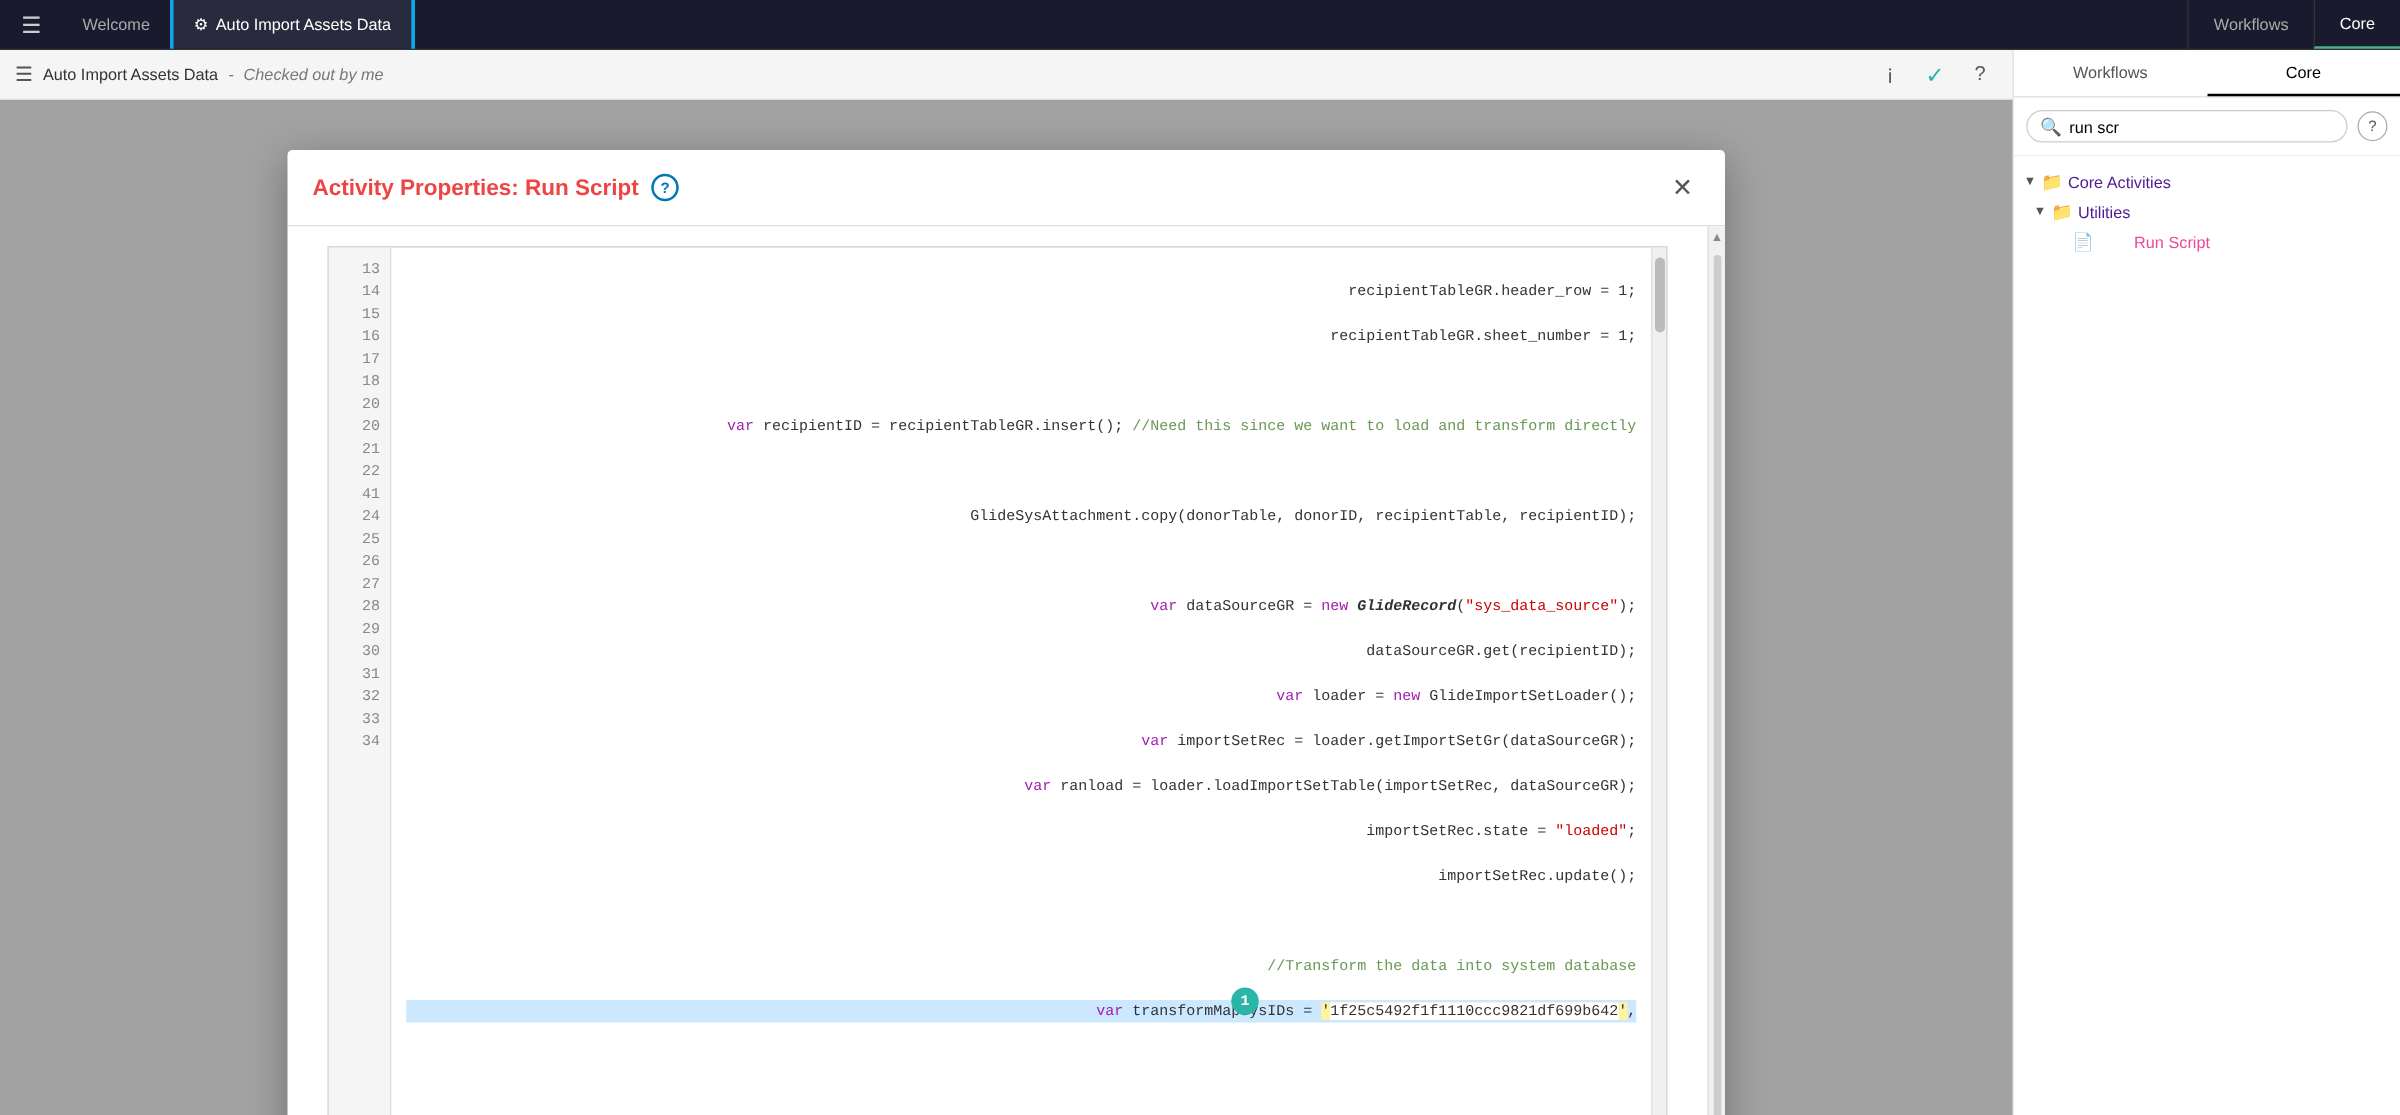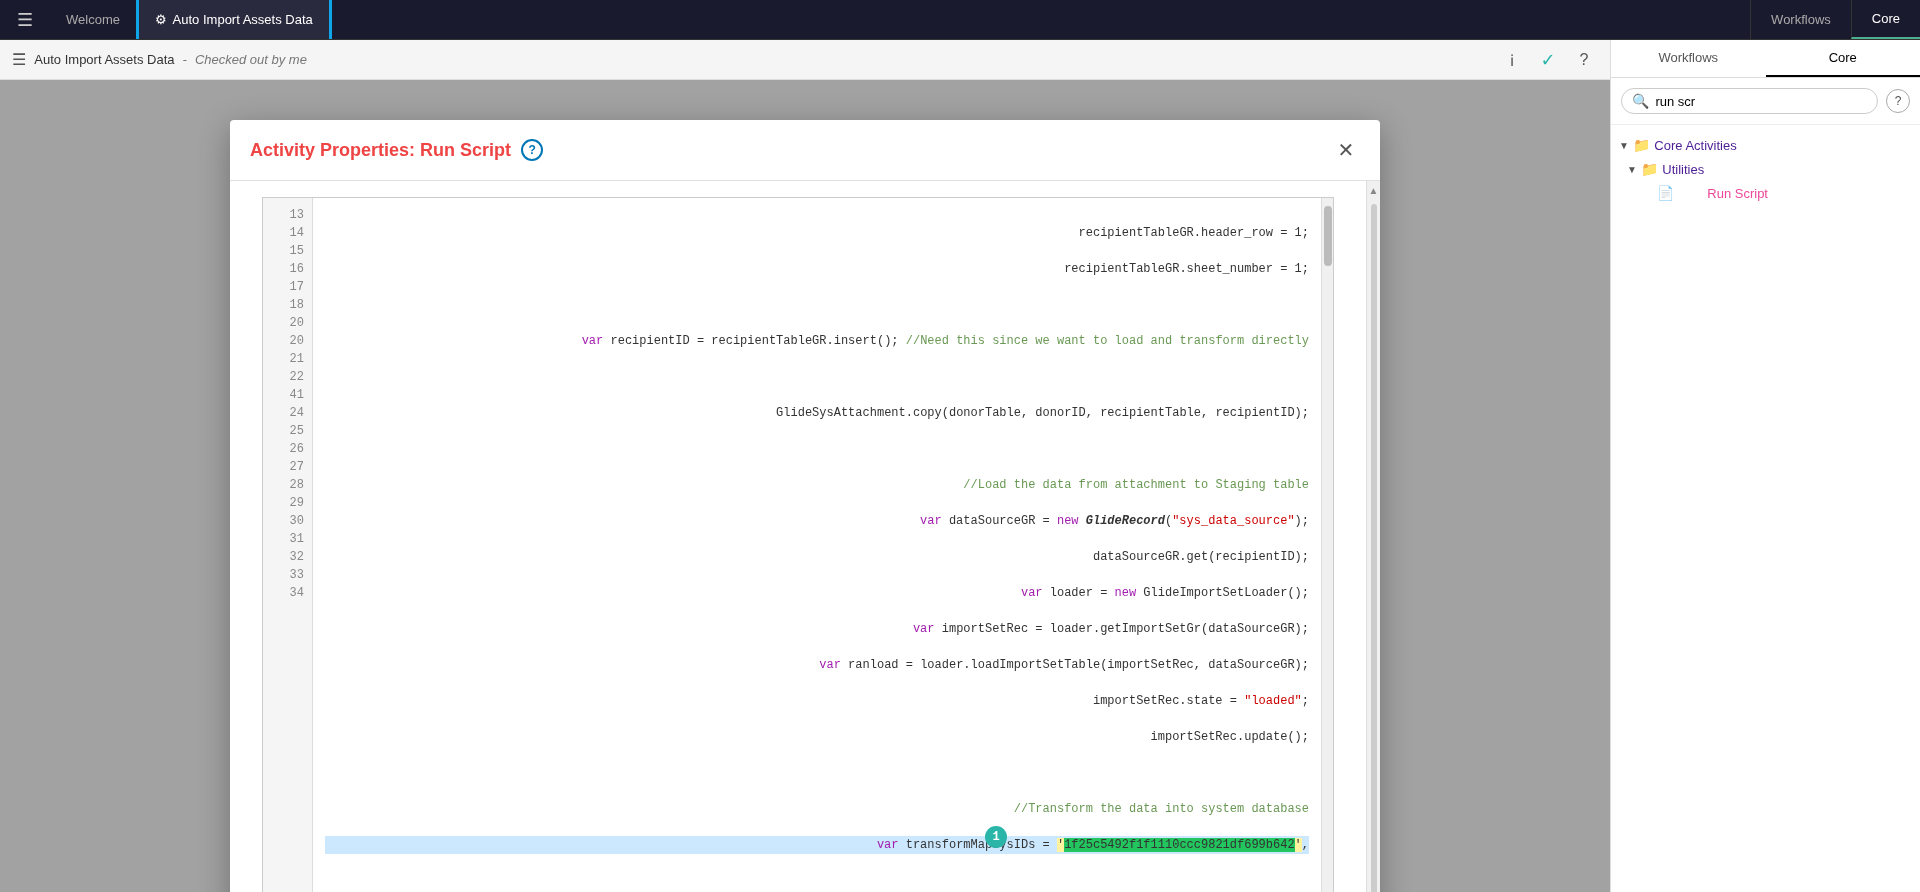--- a/index.html
+++ b/index.html
@@ -155,21 +155,21 @@
       overflow: hidden;
       white-space: pre;
       color: #333;
     }
 
     .code-line { display: block; text-align: right; }
     .kw { color: #a21caf; }
     .str { color: #cc0000; }
     .cm { color: #6a9955; }
     .highlight-line { background: #cce8ff; }
-    .highlight-str { background: #22c55e; color: #333; }
+    .highlight-str { background: #ffffff; color: #333; }
 
     .editor-scrollbar {
       width: 12px;
       background: #f0f0f0;
       border-left: 1px solid #ddd;
       position: relative;
     }
     .editor-scrollbar-thumb {
       width: 8px;
       height: 60px;
@@ -385,21 +385,20 @@
                 </div>
 
                 <div class="code-content">
 <span class="code-line">recipientTableGR.header_row = 1;</span>
 <span class="code-line">recipientTableGR.sheet_number = 1;</span>
 <span class="code-line"> </span>
 <span class="code-line"><span class="kw">var</span> recipientID = recipientTableGR.insert(); <span class="cm">//Need this since we want to load and transform directly</span></span>
 <span class="code-line"> </span>
 <span class="code-line">GlideSysAttachment.copy(donorTable, donorID, recipientTable, recipientID);</span>
 <span class="code-line"> </span>
-<span class="code-line"><span class="cm">//Load the data from attachment to Staging table</span></span>
 <span class="code-line"><span class="kw">var</span> dataSourceGR = <span class="kw">new</span> <span style="font-style:italic; font-weight:bold;">GlideRecord</span>(<span class="str">"sys_data_source"</span>);</span>
 <span class="code-line">dataSourceGR.get(recipientID);</span>
 <span class="code-line"><span class="kw">var</span> loader = <span class="kw">new</span> GlideImportSetLoader();</span>
 <span class="code-line"><span class="kw">var</span> importSetRec = loader.getImportSetGr(dataSourceGR);</span>
 <span class="code-line"><span class="kw">var</span> ranload = loader.loadImportSetTable(importSetRec, dataSourceGR);</span>
 <span class="code-line">importSetRec.state = <span class="str">"loaded"</span>;</span>
 <span class="code-line">importSetRec.update();</span>
 <span class="code-line"> </span>
 <span class="code-line"><span class="cm">//Transform the data into system database</span></span>
 <span class="code-line highlight-line" style="position:relative;"><span class="kw">var</span> transformMapSysIDs = <span style="background:#fff3a0;">'<span class="highlight-str">1f25c5492f1f1110ccc9821df699b642</span>'</span>,<span style="display:inline-block;width:0;"></span><span class="tooltip-badge" style="top:-10px; left:660px; position:absolute;">1</span></span>

